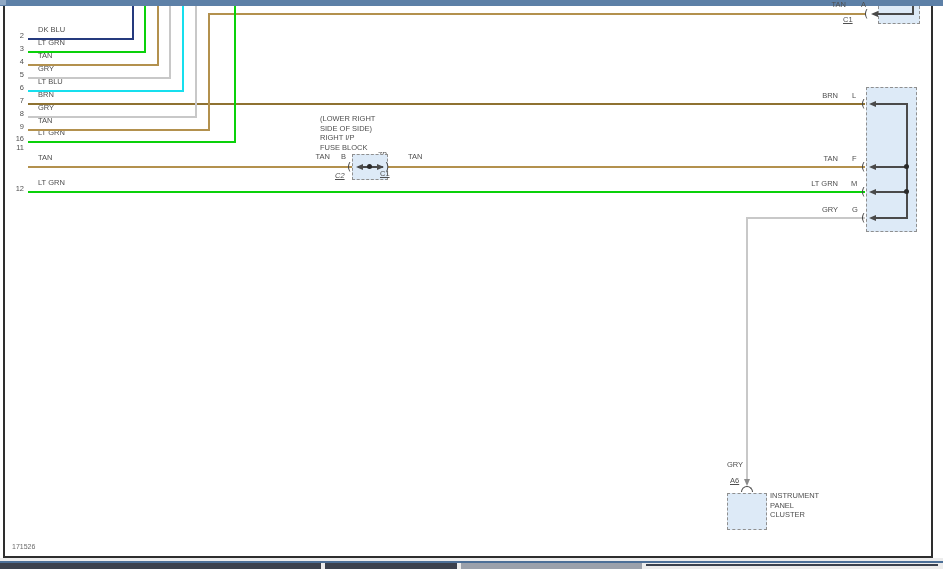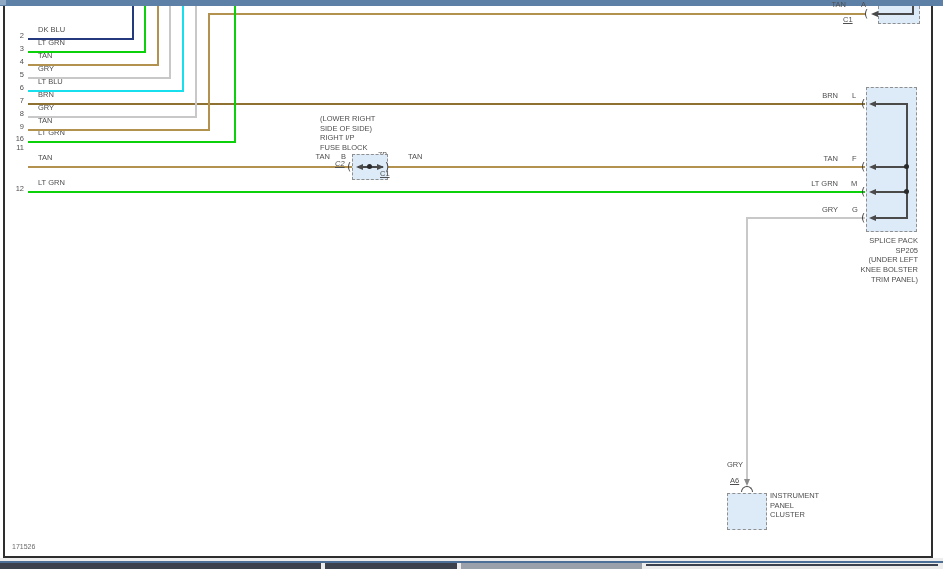--- a/index.html
+++ b/index.html
@@ -113,21 +113,21 @@
   <div class="lbl" style="left:341px;top:153px;">B</div>
   <div class="lbl" style="left:378px;top:151px;">7B</div>
   <div class="lbl" style="left:408px;top:153px;">TAN</div>
   <div class="dash-box" style="left:352px;top:154px;width:36px;height:26px;"></div>
   <div class="paren" style="left:347px;top:161px;">(</div>
   <div class="paren" style="left:385px;top:161px;">)</div>
   <div class="wire ink" style="left:358px;top:166px;width:25px;height:1.6px;"></div>
   <div class="arr-l" style="left:356px;top:164px;"></div>
   <div class="arr-r" style="left:377px;top:164px;"></div>
   <div class="dot" style="left:367px;top:164px;"></div>
-  <div class="lbl u" style="left:335px;top:160px;font-style:italic;">C2</div>
+  <div class="lbl u" style="left:335px;top:172px;font-style:italic;">C2</div>
   <div class="lbl u" style="left:380px;top:170px;">C1</div>
 
   <div class="lbl r" style="left:806px;top:1px;width:40px;">TAN</div>
   <div class="lbl" style="left:861px;top:1px;">A</div>
   <div class="dash-box no-top" style="left:878px;top:6px;width:42px;height:18px;"></div>
   <div class="paren" style="left:864px;top:8px;">(</div>
   <div class="arr-l" style="left:871px;top:11px;"></div>
   <div class="wire ink" style="left:876px;top:13px;width:38px;height:1.6px;"></div>
   <div class="wire ink" style="left:912px;top:6px;width:1.6px;height:9px;"></div>
   <div class="lbl u" style="left:843px;top:16px;">C1</div>
@@ -153,27 +153,20 @@
 
   <div class="lbl r" style="left:792px;top:92px;width:46px;">BRN</div>
   <div class="lbl" style="left:852px;top:92px;">L</div>
   <div class="lbl r" style="left:792px;top:155px;width:46px;">TAN</div>
   <div class="lbl" style="left:852px;top:155px;">F</div>
   <div class="lbl r" style="left:792px;top:180px;width:46px;">LT GRN</div>
   <div class="lbl" style="left:851px;top:180px;">M</div>
   <div class="lbl r" style="left:792px;top:206px;width:46px;">GRY</div>
   <div class="lbl" style="left:852px;top:206px;">G</div>
 
-  <div class="cap r" style="left:790px;top:236px;width:128px;">
-    <div>SPLICE PACK</div>
-    <div>SP205</div>
-    <div>(UNDER LEFT</div>
-    <div>KNEE BOLSTER</div>
-    <div>TRIM PANEL)</div>
-  </div>
 
   <div class="lbl" style="left:727px;top:461px;">GRY</div>
   <div class="lbl u" style="left:730px;top:477px;">A6</div>
   <div class="arr-d" style="left:744px;top:479px;"></div>
   <div class="arch" style="left:741px;top:486px;"></div>
   <div class="dash-box" style="left:727px;top:493px;width:40px;height:37px;"></div>
   <div class="cap" style="left:770px;top:491px;">
     <div>INSTRUMENT</div>
     <div>PANEL</div>
     <div>CLUSTER</div>

